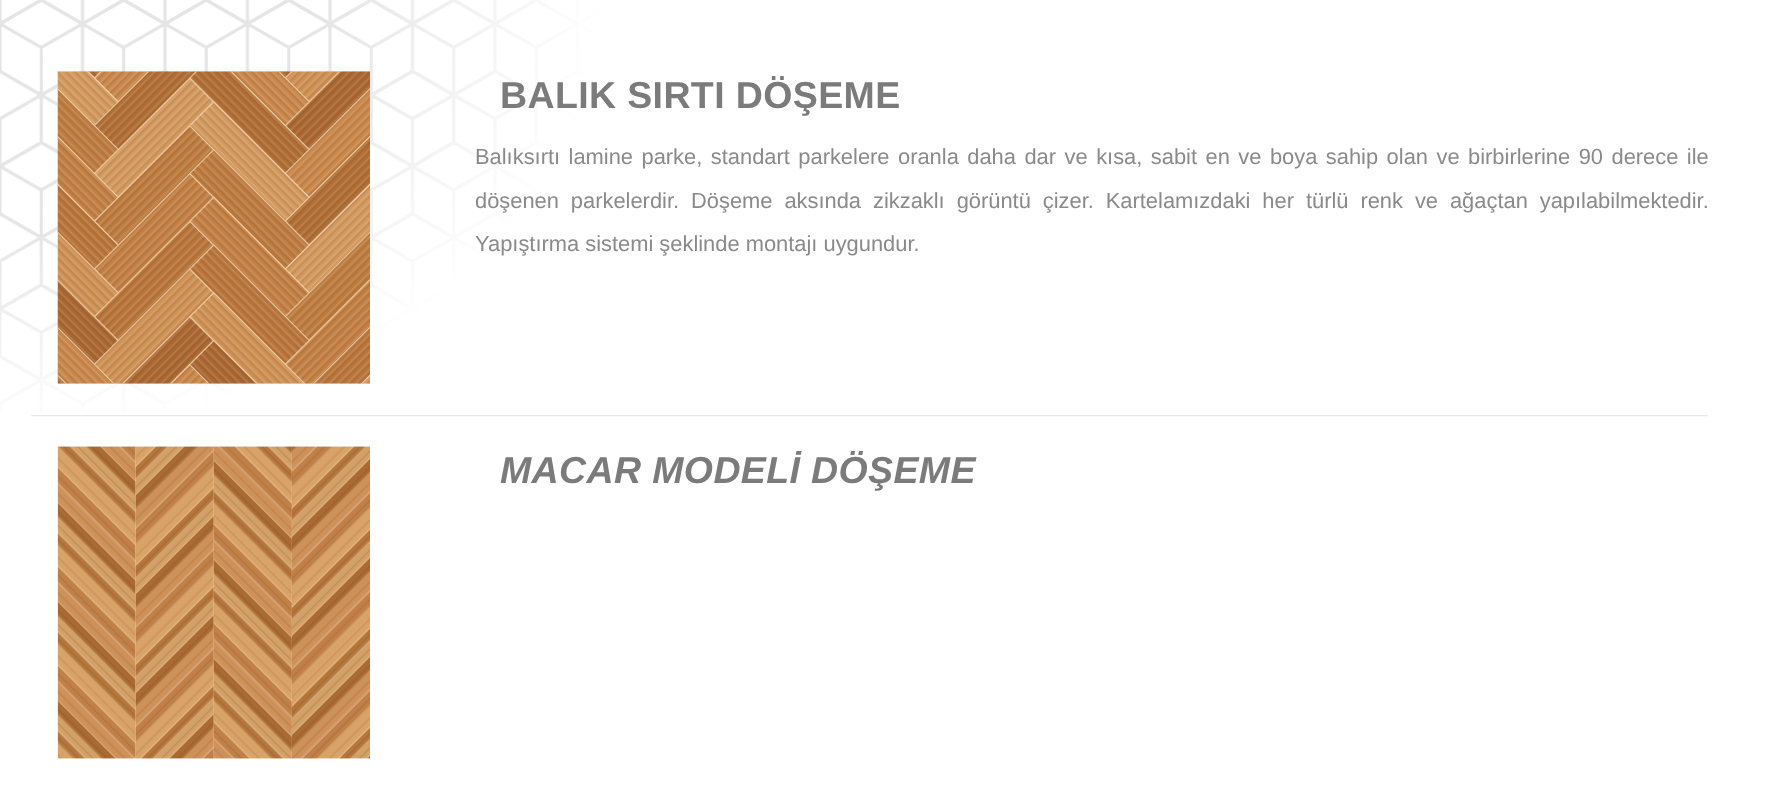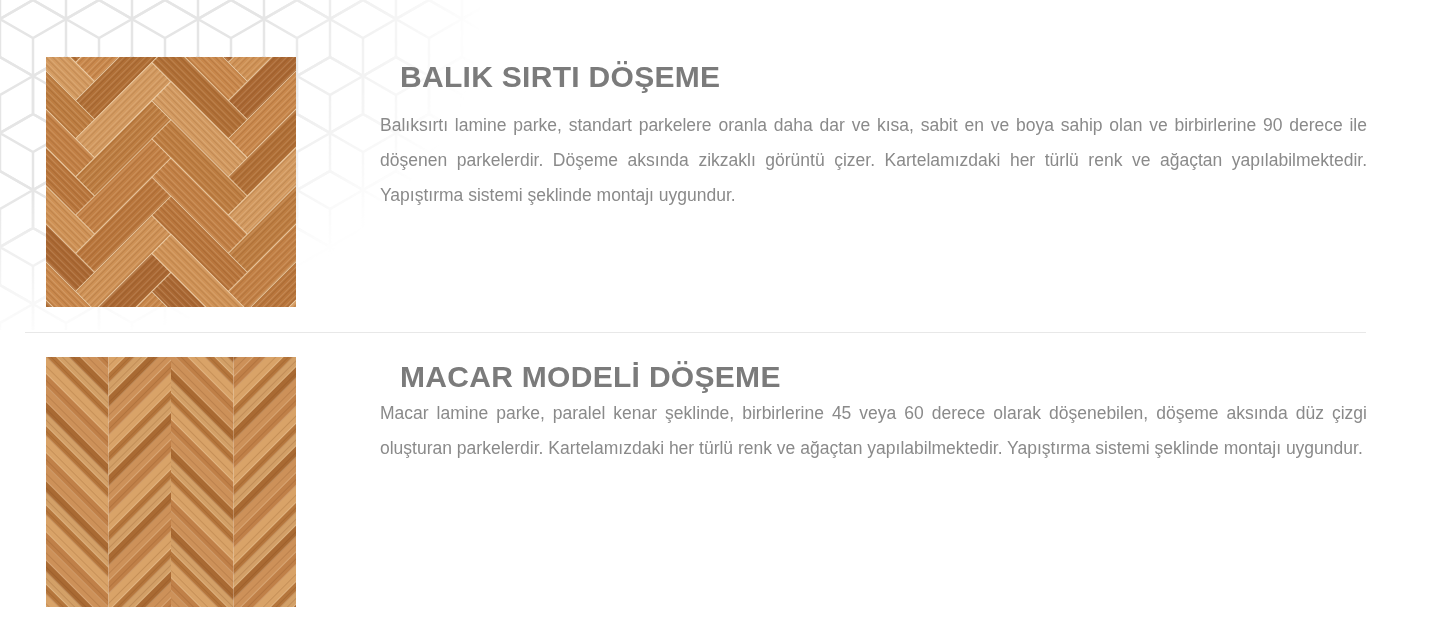--- a/index.html
+++ b/index.html
@@ -26,21 +26,21 @@
   .thumb-1{left:46px;top:57px;}
   .thumb-2{left:46px;top:357px;}
 
   .sec-title{
     position:absolute;left:400px;margin:0;
     font-size:30px;line-height:34px;font-weight:700;
     color:var(--title-color,#7b7b7b);
     letter-spacing:.3px;
   }
   .sec-title-1{top:60px;}
-  .sec-title-2{top:360px;}
+  .sec-title-2{top:360px;font-style:italic;}
 
   .sec-body{
     position:absolute;left:380px;width:987px;margin:0;
     font-size:17.5px;line-height:35px;
     text-align:justify;
     color:var(--body-color,#8a8a8a);
   }
   .sec-body-1{top:108px;}
   .sec-body-2{top:396px;}
 
@@ -291,15 +291,14 @@
         </defs>
         <rect x="0" y="0" width="62.5" height="250" fill="url(#ch-a)"></rect>
         <rect x="62.5" y="0" width="62.5" height="250" fill="url(#ch-b)"></rect>
         <rect x="125" y="0" width="62.5" height="250" fill="url(#ch-a)"></rect>
         <rect x="187.5" y="0" width="62.5" height="250" fill="url(#ch-b)"></rect>
       </svg>
   </div>
 
   <h2 class="sec-title sec-title-2">MACAR MODELİ DÖŞEME</h2>
 
-  <p class="sec-body sec-body-2">Macar lamine parke, paralel kenar şeklinde, birbirlerine 45 veya 60 derece olarak döşenebilen, döşeme aksında düz çizgi oluşturan parkelerdir. Kartelamızdaki her türlü renk ve ağaçtan yapılabilmektedir. Yapıştırma sistemi şeklinde montajı uygundur.</p>
 
 </div>
 
 </body></html>

